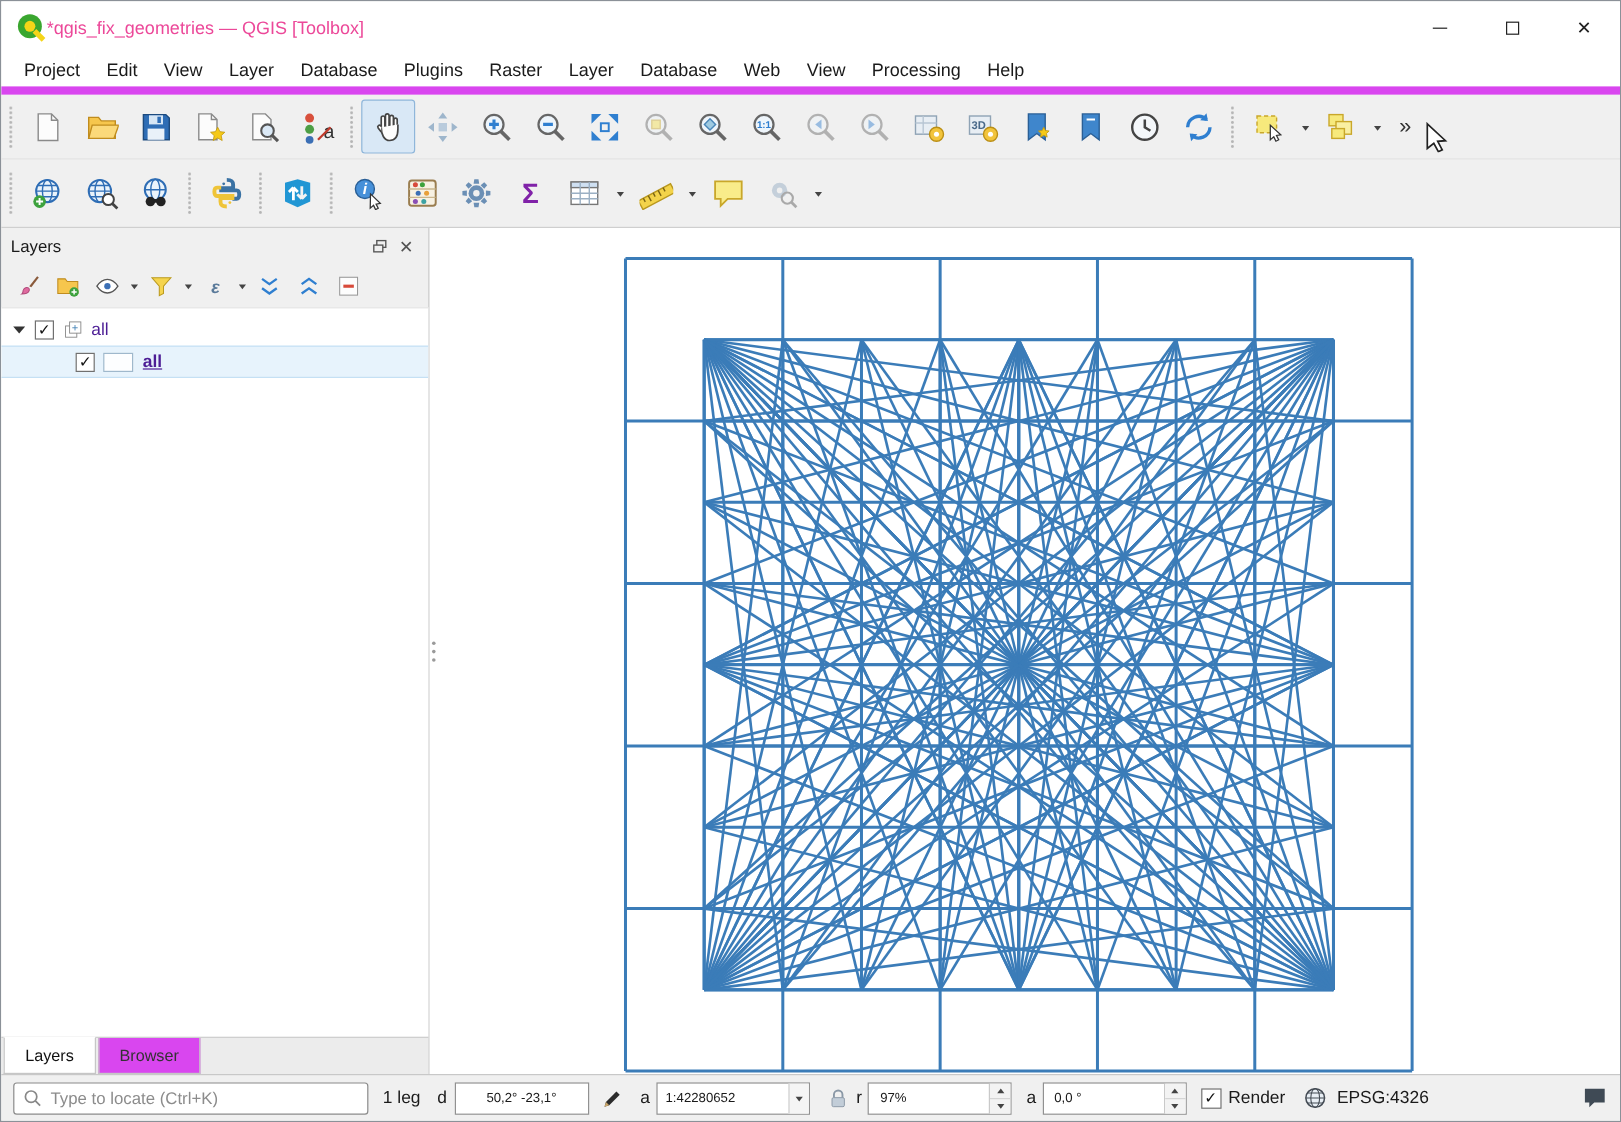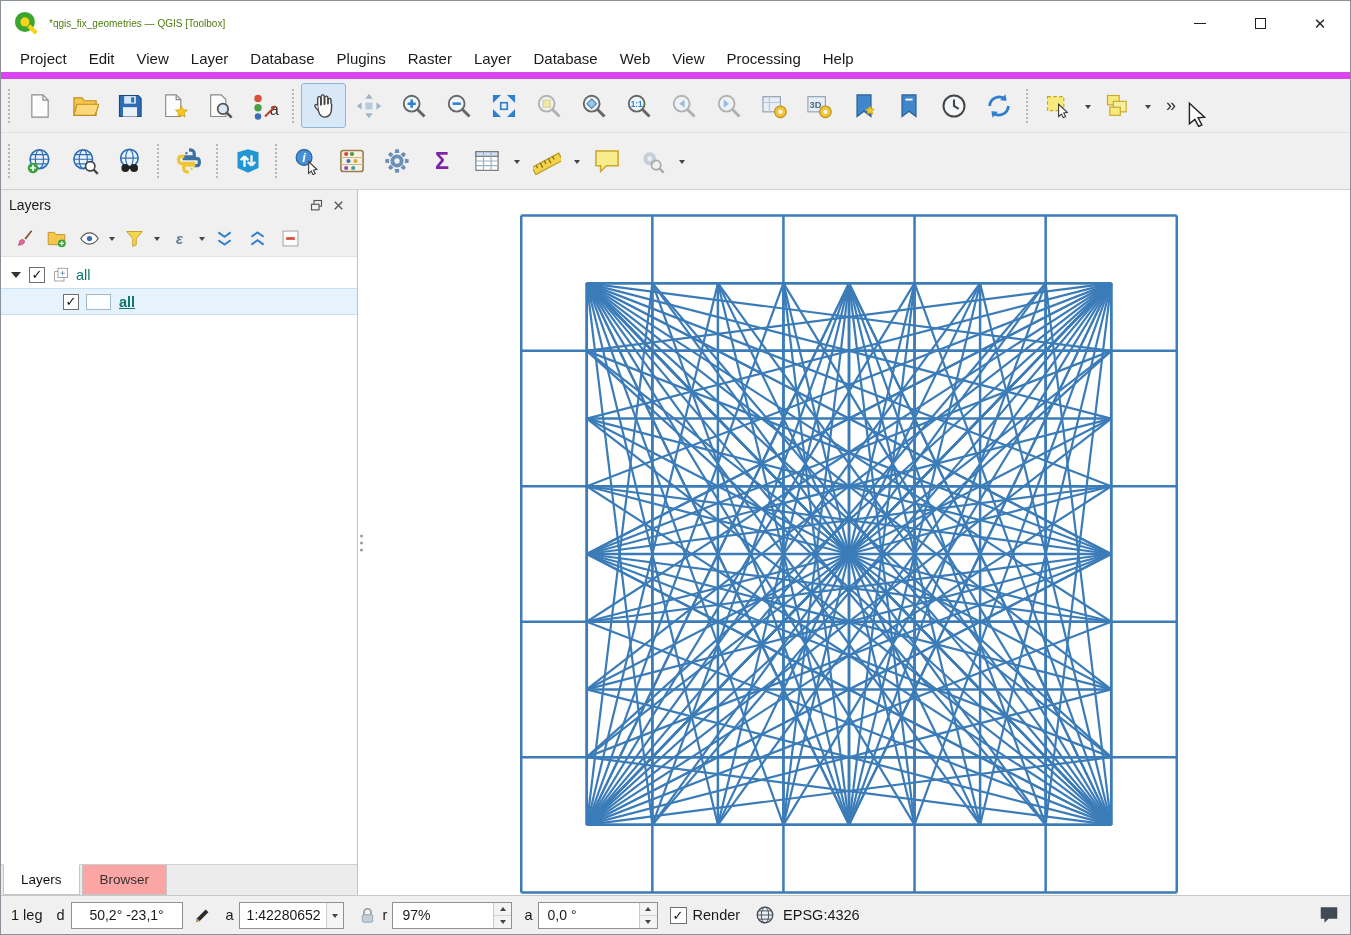--- a/index.html
+++ b/index.html
@@ -2,21 +2,21 @@
 <html><head>
 <meta charset="utf-8">
 <style>
   *{box-sizing:border-box;margin:0;padding:0}
   html,body{width:1351px;height:935px;overflow:hidden}
   body{font-family:"Liberation Sans","DejaVu Sans",sans-serif;background:#f0f0f0;border:1px solid #8b9198;position:relative;color:#1a1a1a}
 
   
   .titlebar{height:44px;background:#fff;display:flex;align-items:center;padding-left:12px}
   .titlebar .logo svg{width:26px;height:26px;display:block}
-  .title-text{font-size:10px;margin-left:10px;color:#4d7c0f}
+  .title-text{font-size:15px;color:#ec4899}
   .win-controls{margin-left:auto;display:flex;height:100%}
   .win-btn{width:60px;height:100%;display:flex;align-items:center;justify-content:center;background:transparent;border:none;font-size:15px;color:#222}
   .min-glyph{width:12px;height:0;border-top:1.5px solid #222}
   .max-glyph{width:11px;height:11px;border:1.3px solid #222}
   .close-glyph{font-size:15px;color:#222;line-height:1}
 
   
   .menubar{height:34px;background:#fff;display:flex;align-items:center;padding-left:8px;border-bottom:7px solid #d946ef}
   .menu-item{padding:6px 11px;font-size:15px;color:#1a1a1a;cursor:default}
 
@@ -47,43 +47,43 @@
   .panel-tools .tb-dd{height:30px;width:12px}
   .tree{flex:1;background:#fff;border-top:1px solid #e3e3e3;padding-top:4px;overflow:hidden}
   .tree-row{height:27px;display:flex;align-items:center;font-size:14.5px}
   .tree-row.selected{background:#e7f3fc;border-top:1px solid #c5e0f4;border-bottom:1px solid #c5e0f4}
   .expander{width:0;height:0;border:5px solid transparent;border-top:6px solid #333;margin:6px 8px 0 2px}
   .checkbox{width:17px;height:17px;background:#fff;border:1px solid #707070;display:inline-flex;align-items:center;justify-content:center;font-size:13px;font-weight:bold;color:#111;flex:none}
   .tree .checkbox{width:16px;height:16px;margin-right:7px}
   .tree .icon{display:flex;margin-right:6px}
   .tree .icon svg{width:18px;height:18px}
   .swatch{width:25px;height:16px;background:#fdfeff;border:1px solid #9fb8cc;margin-right:8px;flex:none}
-  .tree-label{color:#0f766e}
+  .tree-label{color:#4c1d95}
   .tree-label.sel{font-weight:bold;text-decoration:underline}
   .panel-tabs{height:31px;display:flex;align-items:stretch;background:#ececec;border-top:1px solid #cfcfcf;padding:0 0 0 2px}
-  .tab{padding:0 17px;display:flex;align-items:center;font-size:13.5px;border:1px solid #c6c6c6;border-top:none;margin-right:2px;background:#fca5a5;color:#333}
+  .tab{padding:0 17px;display:flex;align-items:center;font-size:13.5px;border:1px solid #c6c6c6;border-top:none;margin-right:2px;background:#d946ef;color:#333}
   .tab.active{background:#fff;color:#111;border-top:1px solid #fff;margin-top:-1px}
 
   .canvas{flex:1;background:#fff;position:relative;overflow:hidden}
   .geometry-svg{position:absolute;left:158px;top:20px;width:666px;height:688px}
   .split-dots{position:absolute;left:2px;top:50%;transform:translateY(-50%);display:flex;flex-direction:column;gap:4px}
   .split-dots i{width:3px;height:3px;border-radius:50%;background:#9a9a9a}
 
   
   .statusbar{position:absolute;left:0;right:0;bottom:0;height:39px;background:#f0f0f0;border-top:1px solid #c8c8c8;display:flex;align-items:center;padding:0 10px;font-size:14.5px}
   .locator{width:296px;height:27px;background:#fff;border:1px solid #8a8a8a;border-radius:3px;display:flex;align-items:center;padding:0 6px;margin-right:12px}
   .locator input{border:none;outline:none;flex:1;font-size:14px;font-family:inherit;color:#333;margin-left:5px;background:transparent}
   .locator input::placeholder{color:#8c8c8c}
   .sb-icon{display:flex;flex:none}
   .sb-icon svg{width:19px;height:19px;display:block}
   .sb-icon.s22 svg{width:22px;height:22px}
   .sb-text{white-space:nowrap}
-  .sb-box{height:27px;background:#fff;border:1px solid #919191;display:flex;align-items:center;font-size:14px}
+  .sb-box{height:27px;background:#fff;border:1px solid #919191;display:flex;align-items:center;font-size:11px}
   .coord{width:112px;justify-content:center;margin:0 10px 0 6px}
-  .scale{width:105px;justify-content:space-between;padding-left:7px;margin:0 14px 0 5px}
+  .scale{width:128px;justify-content:space-between;padding-left:7px;margin:0 14px 0 5px}
   .combo-dd{width:17px;height:100%;display:flex;align-items:center;justify-content:center;border-left:1px solid #d0d0d0;background:#f5f5f5}
   .spin{width:120px;justify-content:space-between;padding:0;margin:0 12px 0 5px}
   .spin .val{padding-left:9px}
   .spin .arrows{width:18px;height:100%;display:flex;flex-direction:column;border-left:1px solid #c9c9c9}
   .spin .arrows span{flex:1;display:flex;align-items:center;justify-content:center;background:#f3f3f3}
   .spin .arrows span + span{border-top:1px solid #d5d5d5}
   .tri-up{width:0;height:0;border:3.5px solid transparent;border-bottom:4.5px solid #444;margin-top:-3px}
   .tri-down{width:0;height:0;border:3.5px solid transparent;border-top:4.5px solid #444;margin-bottom:-3px}
   .gap-l{margin-left:14px}.gap-s{margin-left:6px}.gap-r{margin-right:7px}
   .push{margin-left:auto}
@@ -819,20 +819,29 @@
         <line x1="5" y1="5" x2="9" y2="6" stroke="#3b7cb8" stroke-width="2.2" vector-effect="non-scaling-stroke"></line>
         <line x1="5" y1="5" x2="1" y2="7" stroke="#3b7cb8" stroke-width="2.2" vector-effect="non-scaling-stroke"></line>
         <line x1="5" y1="5" x2="9" y2="7" stroke="#3b7cb8" stroke-width="2.2" vector-effect="non-scaling-stroke"></line>
         <line x1="5" y1="5" x2="1" y2="8" stroke="#3b7cb8" stroke-width="2.2" vector-effect="non-scaling-stroke"></line>
         <line x1="5" y1="5" x2="9" y2="8" stroke="#3b7cb8" stroke-width="2.2" vector-effect="non-scaling-stroke"></line>
       </svg>
   </div>
 </div>
 
 <div class="statusbar">
+  <div class="locator">
+    <span class="sb-icon icon">
+        <svg viewBox="0 0 24 24">
+          <circle cx="10" cy="10" r="6" fill="none" stroke="#888" stroke-width="1.8"></circle>
+          <path d="M14.5 14.5l5 5" stroke="#888" stroke-width="1.8"></path>
+        </svg>
+      </span>
+    <input placeholder="Type to locate (Ctrl+K)" style="">
+  </div>
   <span class="sb-text">1 leg</span>
   <span class="sb-text gap-l">d</span>
   <div class="sb-box coord">
     <span>50,2°  -23,1°</span>
   </div>
   <span class="sb-icon icon">
       <svg viewBox="0 0 24 24">
         <path d="M3.5 20.5l1.5-5 11-11 3.5 3.5-11 11z" fill="#2b2b2b"></path>
         <path d="M3.5 20.5l5-1.5-3.5-3.5z" fill="#caa66a"></path>
       </svg>

